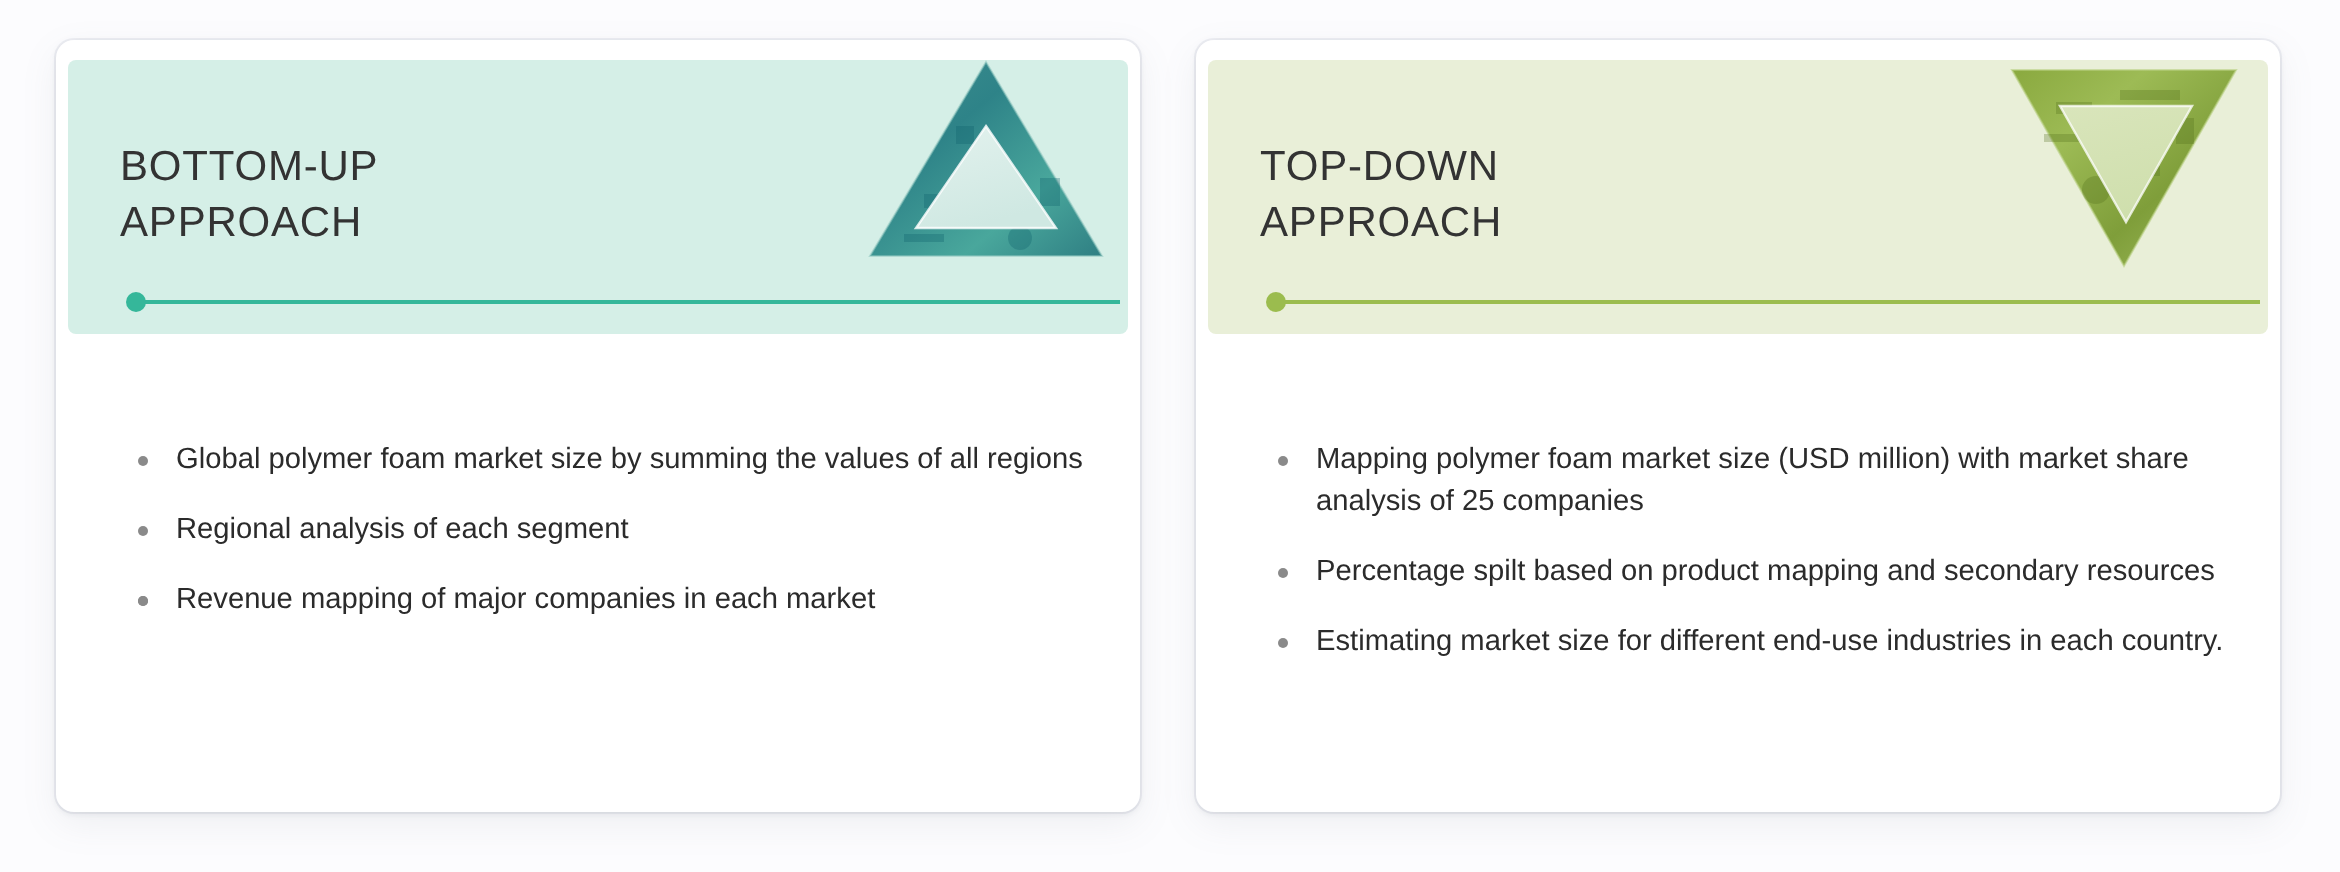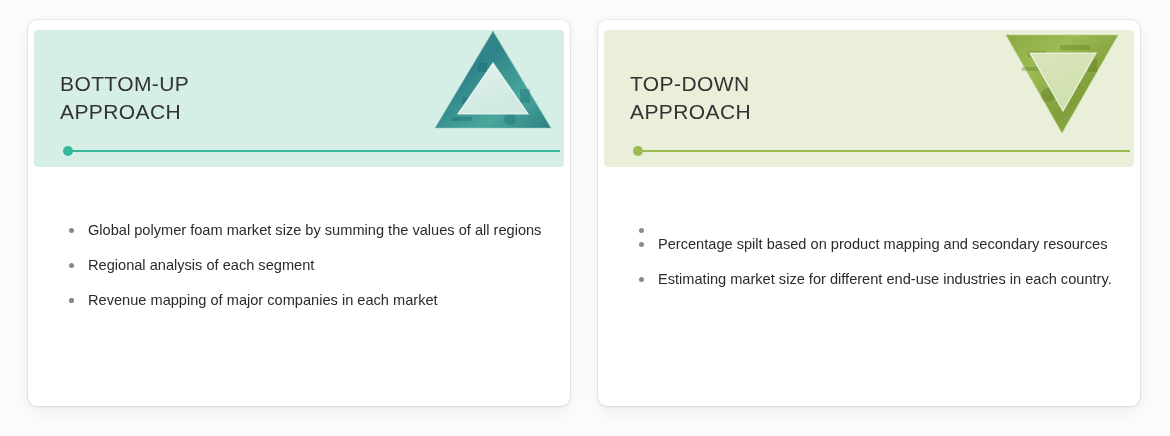--- a/index.html
+++ b/index.html
@@ -230,20 +230,21 @@
 
       <div class="rule">
         <div class="bar"></div>
         <div class="dot"></div>
       </div>
     </div>
 
     <div class="list">
       <div class="list-item">
         <span class="bullet"></span>
+        <span>Mapping polymer foam market size (USD million) with market share analysis of 25 companies</span>
       </div>
       <div class="list-item">
         <span class="bullet"></span>
         <span>Percentage spilt based on product mapping and secondary resources</span>
       </div>
       <div class="list-item">
         <span class="bullet"></span>
         <span>Estimating market size for different end-use industries in each country.</span>
       </div>
     </div>

